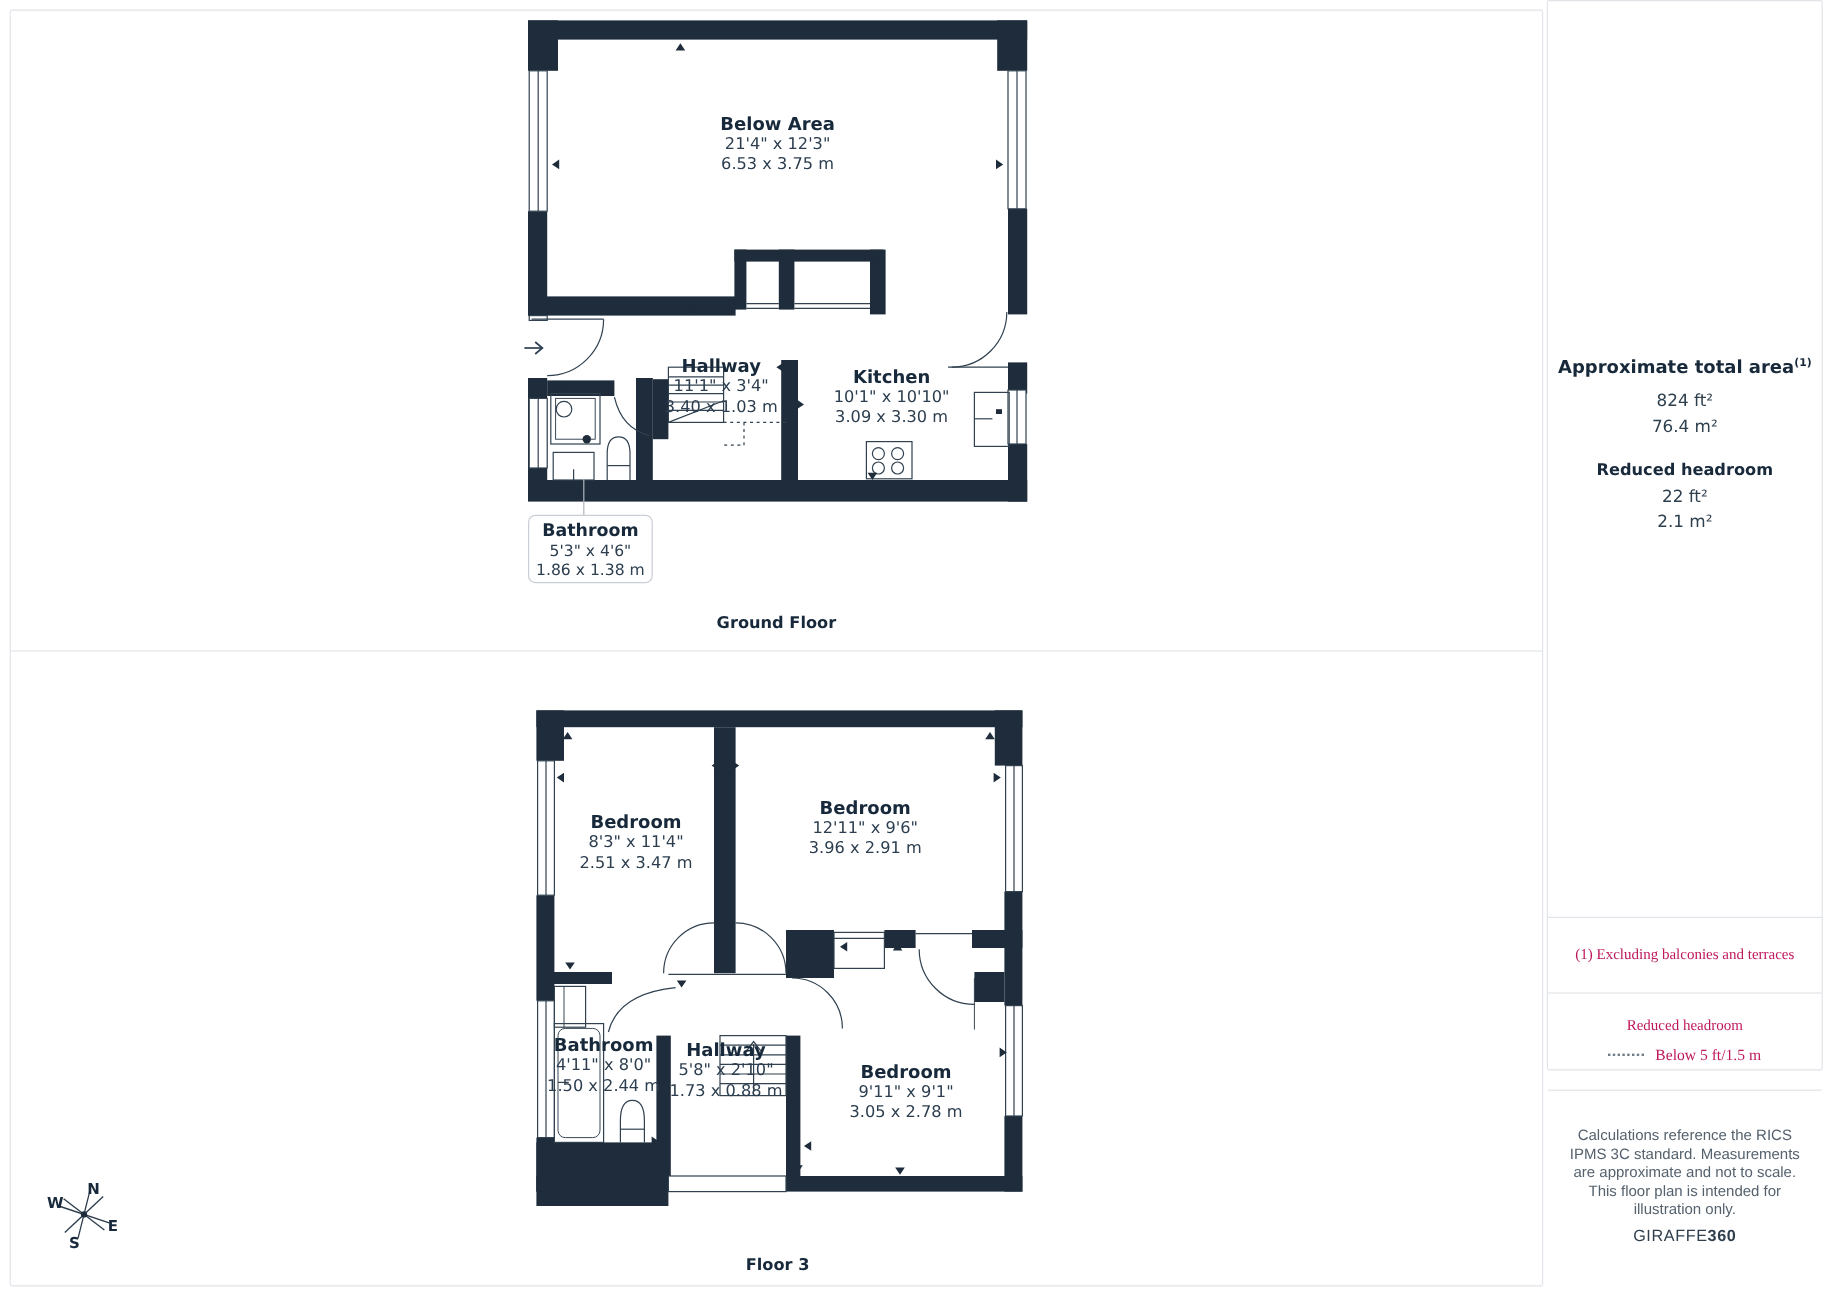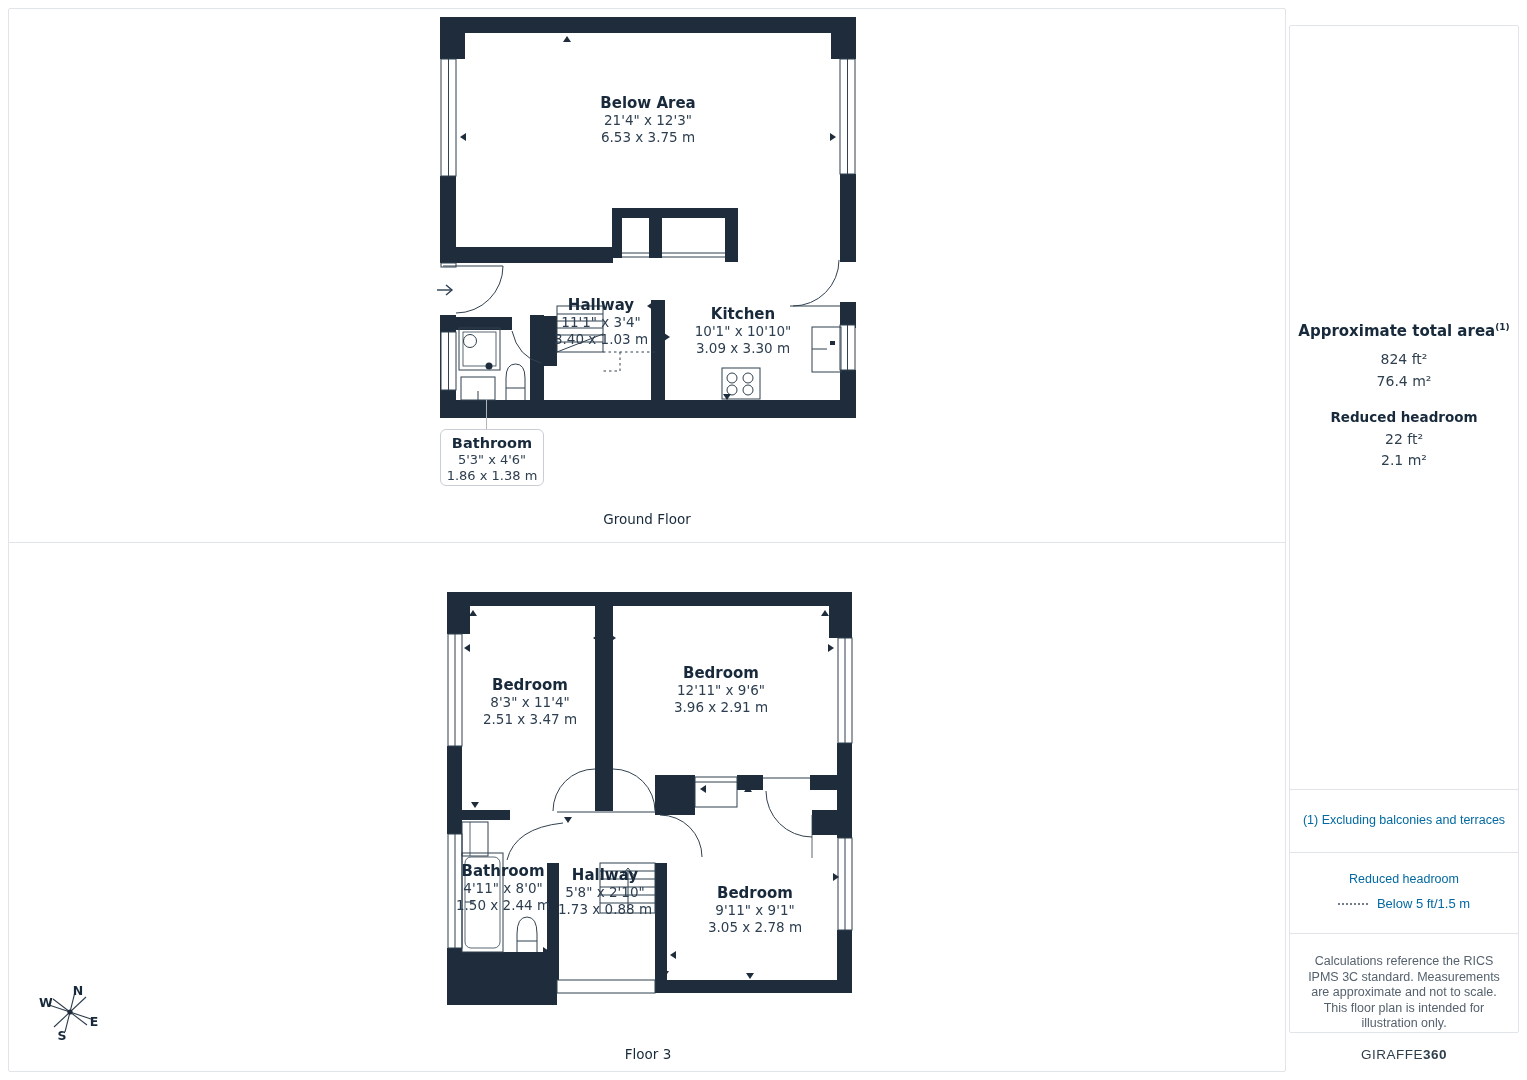--- a/index.html
+++ b/index.html
@@ -1,39 +1,39 @@
 <!DOCTYPE html>
 <html><head>
 <meta charset="utf-8">
 <style>
   html,body{margin:0;padding:0;background:#ffffff;}
   .stage{position:relative;width:1527px;height:1080px;background:#fff;overflow:hidden;
          font-family:"DejaVu Sans","Liberation Sans",sans-serif;color:#1b2c3d;}
   .panel{position:absolute;background:#fff;border:1px solid #e1e4e8;border-radius:2px;box-sizing:border-box;}
   .panel-plans{left:8px;top:8px;width:1278px;height:1064px;}
   .panel-divider{position:absolute;left:0;right:0;top:533px;height:1px;background:#e1e4e8;}
-  .sidebar{left:1289px;top:25px;width:230px;height:1008px;}
+  .sidebar{left:1289px;top:0;width:230px;height:892px;}
   .sb-divider{position:absolute;left:0;right:0;height:1px;background:#e1e4e8;}
   .sb-text{position:absolute;left:0;right:0;text-align:center;}
   .sb-title{font-size:15px;font-weight:bold;color:#17293a;}
   .sb-title sup{font-size:9px;}
   .sb-val{font-size:14px;color:#2e3f4e;}
   .sb-sub{font-size:13.5px;font-weight:bold;color:#17293a;}
-  .sb-gray{font-family:Liberation Sans, sans-serif;font-size:12.5px;color:#0369a1;}
+  .sb-gray{font-family:Liberation Serif, serif;font-size:12.5px;color:#be185d;}
   .sb-para{font-family:"Liberation Sans",sans-serif;font-size:12.5px;line-height:15.5px;color:#55626e;
-           width:198px;margin:0 auto;}
+           width:198px;margin:10px auto;}
   .legend-row{display:flex;align-items:center;justify-content:center;gap:9px;}
   .legend-dash{width:30px;height:0;border-top:2px dotted #707d88;display:inline-block;}
   .brand{font-family:"Liberation Sans",sans-serif;font-size:13.5px;color:#2e3e4c;letter-spacing:.5px;}
   .brand b{font-weight:bold;}
   .plan-svg{position:absolute;left:0;top:0;z-index:2;pointer-events:none;}
   .room-label{position:absolute;text-align:center;transform:translateX(-50%);z-index:3;white-space:nowrap;}
   .room-name{font-size:15px;font-weight:bold;line-height:18px;color:#17293a;}
   .room-dim{font-size:13.5px;line-height:17px;color:#2c3e4f;}
-  .floor-title{position:absolute;transform:translateX(-50%);font-size:13.5px;font-weight:normal;color:#17293a;z-index:3;}
+  .floor-title{position:absolute;transform:translateX(-50%);font-size:13.5px;font-weight:bold;color:#17293a;z-index:3;}
   .callout{position:absolute;left:440px;top:429px;width:104px;height:57px;background:#fff;
            border:1px solid #c9ced4;border-radius:6px;z-index:3;text-align:center;padding-top:4px;box-sizing:border-box;}
   .callout .room-name{font-size:14.5px;line-height:18px;}
   .callout .room-dim{font-size:13px;line-height:16px;}
   .leader{position:absolute;left:486px;top:399px;width:1px;height:31px;background:#aeb6bc;z-index:2;}
 </style>
 </head>
 <body>
 
 <div class="stage">

